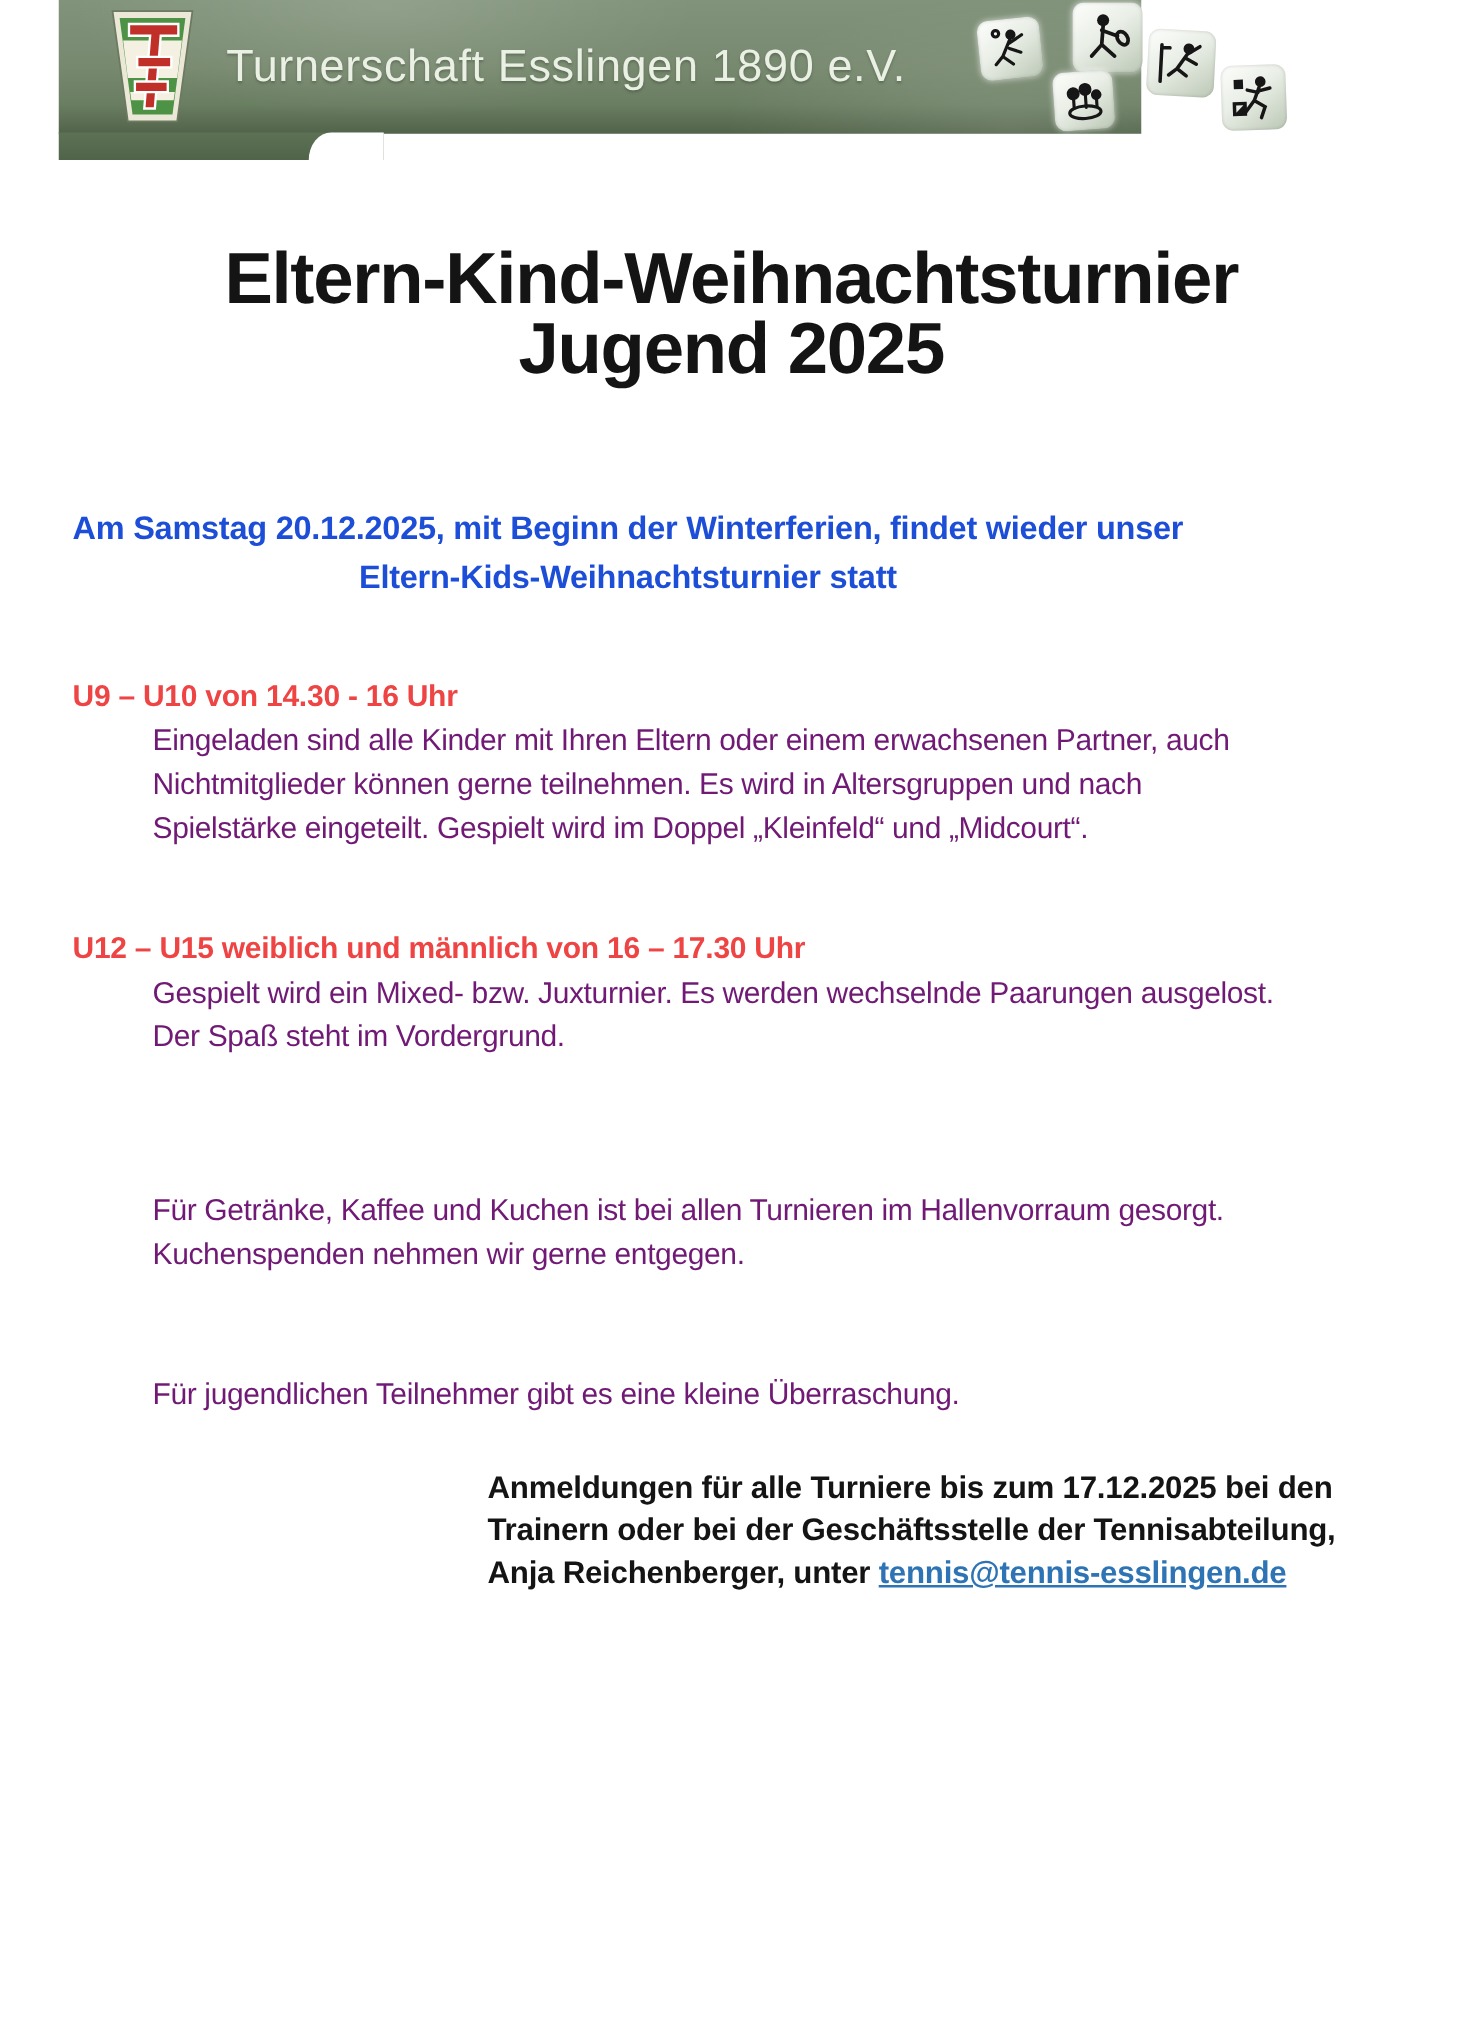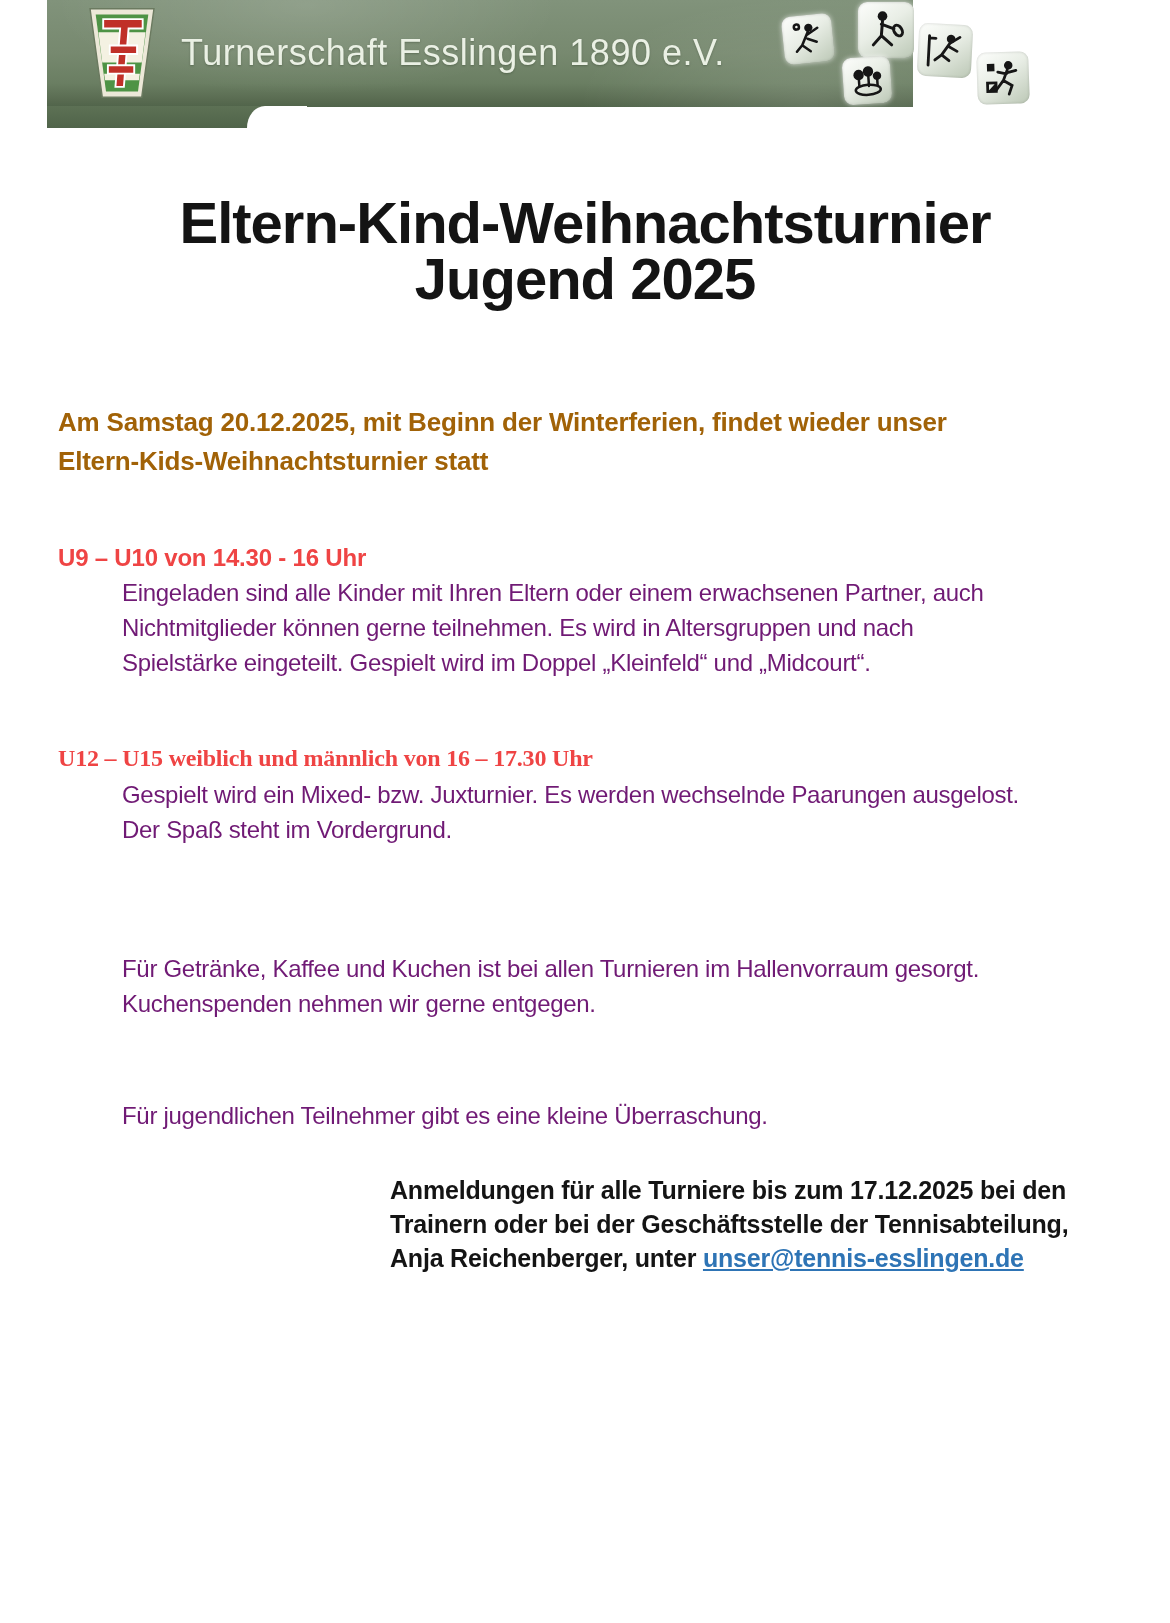--- a/index.html
+++ b/index.html
@@ -45,28 +45,28 @@
   .t-volley{left:871px;top:24px;width:54px;height:53px;transform:rotate(3deg);}
   .t-runner{left:930px;top:52px;width:52px;height:52px;transform:rotate(-2deg);}
   
   .doc-title{
     position:absolute;left:0;top:156px;width:1170px;text-align:center;
     font-size:58px;line-height:56px;font-weight:700;letter-spacing:-1px;
     color:#141414;white-space:pre-line;
   }
   .intro{
     position:absolute;left:58px;top:377px;font-size:26px;line-height:39px;
-    font-weight:700;color:#a16207;white-space:pre-line;letter-spacing:-.2px;
+    font-weight:700;color:#1d4ed8;white-space:pre-line;letter-spacing:-.2px;text-align:center;
   }
   .sec-heading{
     position:absolute;left:58px;font-size:24px;font-weight:700;color:#ef4444;
     white-space:nowrap;letter-spacing:-.2px;
   }
   .h-u9{top:524px;}
-  .h-u12{top:725px;font-family:Liberation Serif, serif;}
+  .h-u12{top:725px;}
   .body-text{
     position:absolute;left:122px;font-size:24px;line-height:35px;
     color:#701a75;white-space:pre-line;letter-spacing:-.3px;
   }
   .b-u9{top:551px;}
   .b-u12{top:753px;}
   .b-catering{top:927px;}
   .b-surprise{top:1074px;text-align:right;}
   .registration{
     position:absolute;left:390px;top:1148px;font-size:25px;line-height:34px;
@@ -157,13 +157,13 @@
 <p class="body-text b-u12">Gespielt wird ein Mixed- bzw. Juxturnier. Es werden wechselnde Paarungen ausgelost.
 Der Spaß steht im Vordergrund.</p>
 
 <p class="body-text b-catering">Für Getränke, Kaffee und Kuchen ist bei allen Turnieren im Hallenvorraum gesorgt.
 Kuchenspenden nehmen wir gerne entgegen.</p>
 
 <p class="body-text b-surprise">Für jugendlichen Teilnehmer gibt es eine kleine Überraschung.</p>
 
 <p class="registration"><span>Anmeldungen für alle Turniere bis zum 17.12.2025 bei den
 Trainern oder bei der Geschäftsstelle der Tennisabteilung,
-Anja Reichenberger, unter </span><a class="email-link" href="#">unser@tennis-esslingen.de</a></p>
+Anja Reichenberger, unter </span><a class="email-link" href="#">tennis@tennis-esslingen.de</a></p>
 
 </body></html>

